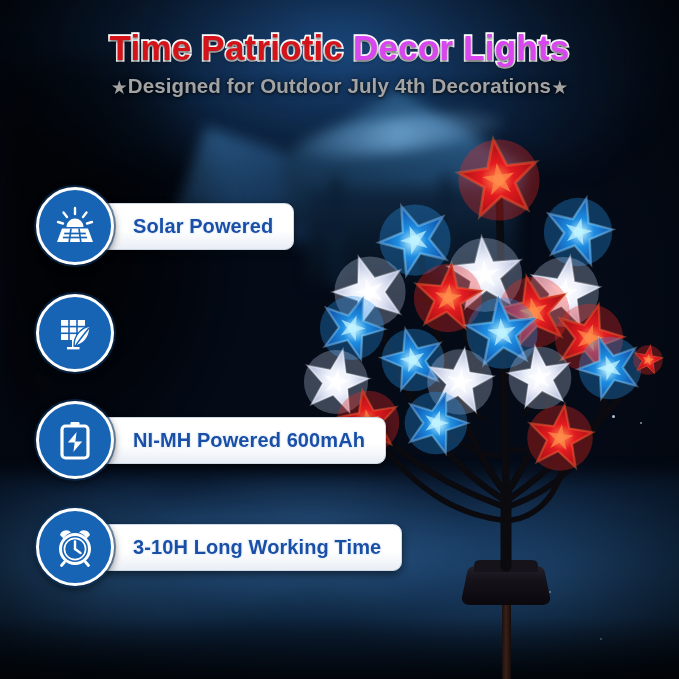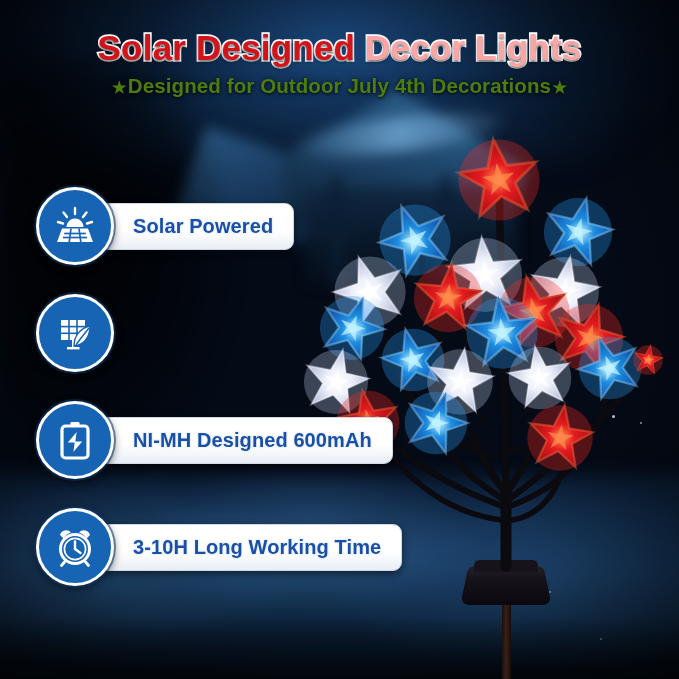--- a/index.html
+++ b/index.html
@@ -106,28 +106,28 @@
     letter-spacing:.2px;
     white-space:nowrap;
   }
   .title .t-red{
     color:#d3121a;
     -webkit-text-stroke:3.4px #ffffff;
     paint-order:stroke fill;
     text-shadow:0 2px 3px rgba(0,0,0,.55);
   }
   .title .t-blue{
-    color:#fca5a5;
+    color:#d946ef;
     -webkit-text-stroke:3.4px #ffffff;
     paint-order:stroke fill;
     text-shadow:0 2px 3px rgba(0,0,0,.55);
   }
   .subtitle{
     margin:6px 0 0 0;
-    font-size:20.5px;font-weight:bold;color:#4d7c0f;
+    font-size:20.5px;font-weight:bold;color:#a3a3a3;
     letter-spacing:.1px;
     text-shadow:0 1px 3px rgba(0,0,0,.75), 0 0 7px rgba(0,0,0,.5);
     white-space:nowrap;
   }
   .subtitle .st{font-size:19px;display:inline-block;vertical-align:-1px;}
 
   
   .features{
     position:absolute;left:36px;top:190px;
     z-index:35;
@@ -583,21 +583,21 @@
             <polygon points="26.2,0.2 29.4,16.4 45.7,19.0 31.3,27.0 33.8,43.3 21.7,32.1 7.0,39.5 13.9,24.6 2.3,12.9 18.7,14.9" fill="url(#g19)"></polygon>
             <polygon points="26.1,1.1 29.2,16.6 44.7,19.2 31.0,26.9 33.4,42.5 21.8,31.8 7.7,38.9 14.3,24.5 3.2,13.3 18.8,15.2" fill="none" stroke="#ff8a4a" stroke-opacity=".30" stroke-width="1.61"></polygon>
             <polygon points="24.3,13.9 25.4,20.5 32.1,21.4 26.1,24.5 27.3,31.1 22.5,26.4 16.6,29.6 19.6,23.6 14.7,19.0 21.4,20.0" fill="#ff8a4a" opacity=".75"></polygon>
             <circle cx="23" cy="23" r="2.99" fill="#ff8a4a" opacity=".95"></circle>
           </svg>
         </div>
       </div>
   </div>
 
   <div class="header">
-    <h1 class="title"><span class="t-red">Solar Designed</span><span class="t-blue"> Decor Lights</span></h1>
+    <h1 class="title"><span class="t-red">Time Patriotic</span><span class="t-blue"> Decor Lights</span></h1>
     <div class="subtitle"><span class="st">★</span><span>Designed for Outdoor July 4th Decorations</span><span class="st">★</span></div>
   </div>
 
   <div class="features">
 
     <div class="feature">
       <div class="f-icon">
         <svg width="46" height="46" viewBox="0 0 46 46">
           <g stroke="#fff" stroke-width="2.4" stroke-linecap="round">
             <line x1="23" y1="5" x2="23" y2="11"></line>
@@ -641,21 +641,21 @@
 
     <div class="feature">
       <div class="f-icon">
         <svg width="46" height="46" viewBox="0 0 46 46">
           <rect x="18.5" y="5" width="9" height="4" rx="1.2" fill="#fff"></rect>
           <rect x="10" y="9" width="26" height="32" rx="3.5" fill="none" stroke="#fff" stroke-width="3.2"></rect>
           <path d="M25.5 13 L14.5 26 h7.5 L20.5 37 L31.5 24 h-7.5 z" fill="#fff" stroke="#1763b4" stroke-width="1.2"></path>
         </svg>
       </div>
       <div class="f-pill">
-        <span class="f-label">NI-MH Designed 600mAh</span>
+        <span class="f-label">NI-MH Powered 600mAh</span>
       </div>
     </div>
 
     <div class="feature">
       <div class="f-icon">
         <svg width="46" height="46" viewBox="0 0 46 46">
           <path d="M8 11 a6.5 6.5 0 0 1 11 -2.5 a14 14 0 0 0 -7.5 6 z" fill="#fff"></path>
           <path d="M38 11 a6.5 6.5 0 0 0 -11 -2.5 a14 14 0 0 1 7.5 6 z" fill="#fff"></path>
           <circle cx="23" cy="25" r="14.5" fill="none" stroke="#fff" stroke-width="3"></circle>
           <circle cx="23" cy="25" r="10.6" fill="none" stroke="#fff" stroke-width="1.7"></circle>

